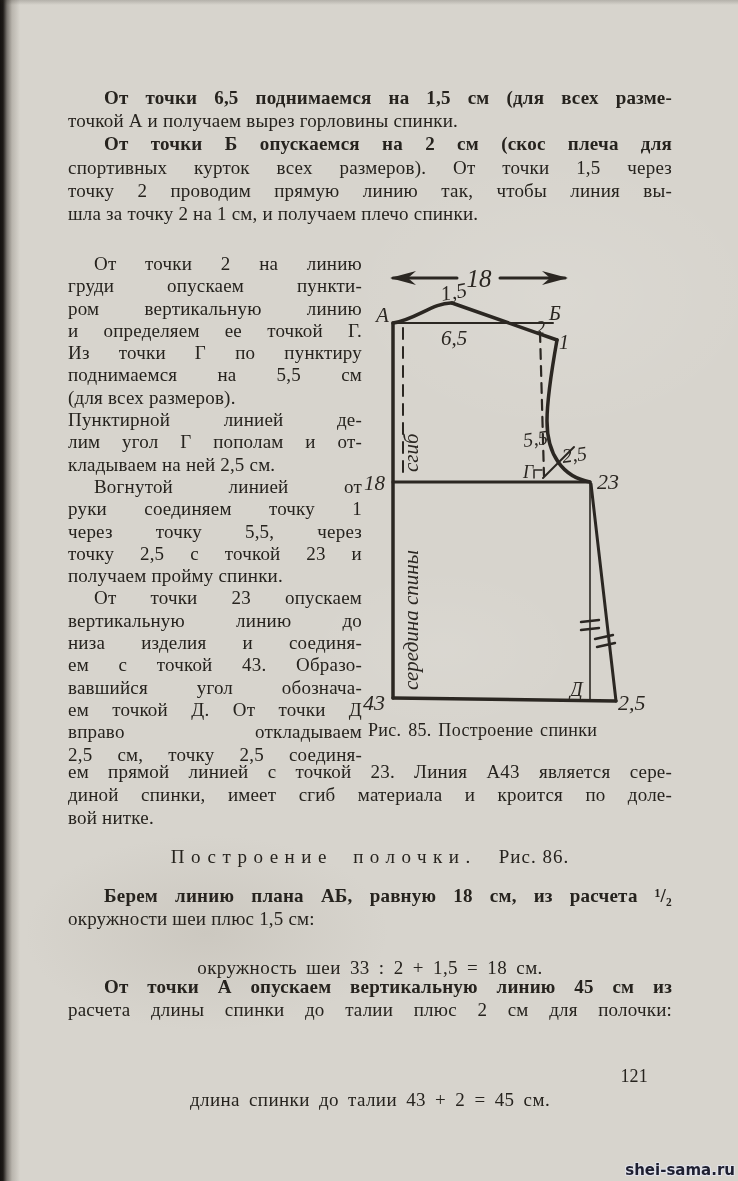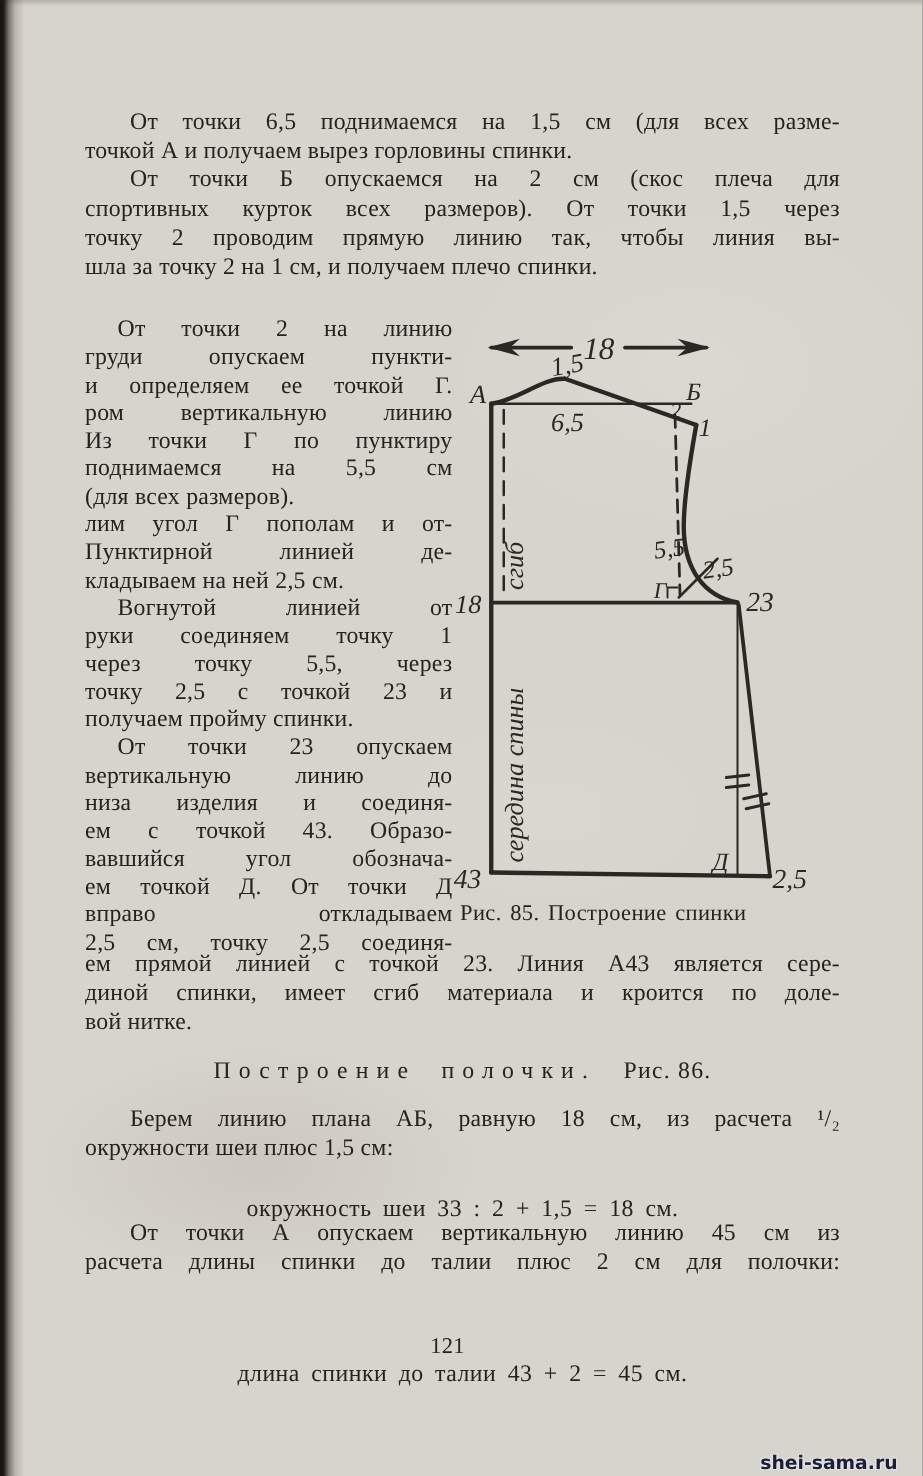--- a/index.html
+++ b/index.html
@@ -17,35 +17,35 @@
     background:linear-gradient(to right,#141210 0px,#1d1a17 3px,rgba(45,40,35,0.55) 7px,rgba(95,88,78,0.25) 12px,rgba(120,112,100,0.0) 20px);}
   .edge-top{position:absolute;left:0;top:0;right:0;height:5px;
     background:linear-gradient(to bottom,rgba(40,36,30,0.20),rgba(40,36,30,0));}
   .tblock{position:absolute;font-size:19px;letter-spacing:0.2px;}
   .w-main{left:68px;width:604px;line-height:23.2px;}
   #block1{top:86px;}
   #colL{left:68px;width:294px;top:253px;line-height:22.3px;}
   #cont{top:760px;}
   .jl{text-align:justify;text-align-last:justify;}
   .el{text-align:left;text-align-last:left;}
-  .ind{text-indent:36px;}
+  .ind{text-indent:36px;font-weight:bold;}
   .ind2{text-indent:26px;}
   #heading{top:845px;text-align:center;line-height:24px;}
   #heading .sp1{letter-spacing:6.5px;word-spacing:9px;}
   #heading .sp2{letter-spacing:1px;margin-left:22px;}
   #para3{top:860px;margin-top:24px;}
   #formula1{top:956px;text-align:center;word-spacing:4px;letter-spacing:0.4px;}
   #para4{top:975px;}
   #formula2{top:1088px;text-align:center;word-spacing:4px;letter-spacing:0.4px;}
-  #pagenum{top:1066px;left:68px;width:580px;text-align:center;font-size:18px;}
+  #pagenum{top:1066px;left:68px;width:580px;text-align:right;font-size:18px;}
   #figcap{top:720px;left:368px;width:264px;font-size:18px;letter-spacing:0.3px;word-spacing:2px;}
   #figsvg{position:absolute;left:360px;top:258px;}
   #figsvg text{font-family:"Liberation Serif","DejaVu Serif",serif;font-style:italic;fill:#2b2722;}
   #watermark{
-    position:absolute;right:20px;bottom:2px;
+    position:absolute;right:3px;bottom:2px;
     font-family:"DejaVu Sans","Liberation Sans",sans-serif;
     font-weight:bold;font-size:15px;color:#1e1f30;
     text-shadow:-1px -1px 0 rgba(225,226,235,0.85),1px -1px 0 rgba(225,226,235,0.85),
                 -1px 1px 0 rgba(225,226,235,0.85),1px 1px 0 rgba(225,226,235,0.85);
   }
 </style>
 </head>
 <body>
 
 <div id="page">
@@ -57,27 +57,27 @@
     <div class="el">точкой А и получаем вырез горловины спинки.</div>
     <div class="jl ind">От точки Б опускаемся на 2 см (скос плеча для</div>
     <div class="jl">спортивных курток всех размеров). От точки 1,5 через</div>
     <div class="jl">точку 2 проводим прямую линию так, чтобы линия вы-</div>
     <div class="el">шла за точку 2 на 1 см, и получаем плечо спинки.</div>
   </div>
 
   <div id="colL" class="tblock">
     <div class="jl ind2">От точки 2 на линию</div>
     <div class="jl">груди опускаем пункти-</div>
+    <div class="jl">ром вертикальную линию</div>
     <div class="jl">и определяем ее точкой Г.</div>
-    <div class="jl">ром вертикальную линию</div>
     <div class="jl">Из точки Г по пунктиру</div>
     <div class="jl">поднимаемся на 5,5 см</div>
     <div class="el">(для всех размеров).</div>
+    <div class="jl">Пунктирной линией де-</div>
     <div class="jl">лим угол Г пополам и от-</div>
-    <div class="jl">Пунктирной линией де-</div>
     <div class="el">кладываем на ней 2,5 см.</div>
     <div class="jl ind2">Вогнутой линией от</div>
     <div class="jl">руки соединяем точку 1</div>
     <div class="jl">через точку 5,5, через</div>
     <div class="jl">точку 2,5 с точкой 23 и</div>
     <div class="el">получаем пройму спинки.</div>
     <div class="jl ind2">От точки 23 опускаем</div>
     <div class="jl">вертикальную линию до</div>
     <div class="jl">низа изделия и соединя-</div>
     <div class="jl">ем с точкой 43. Образо-</div>

